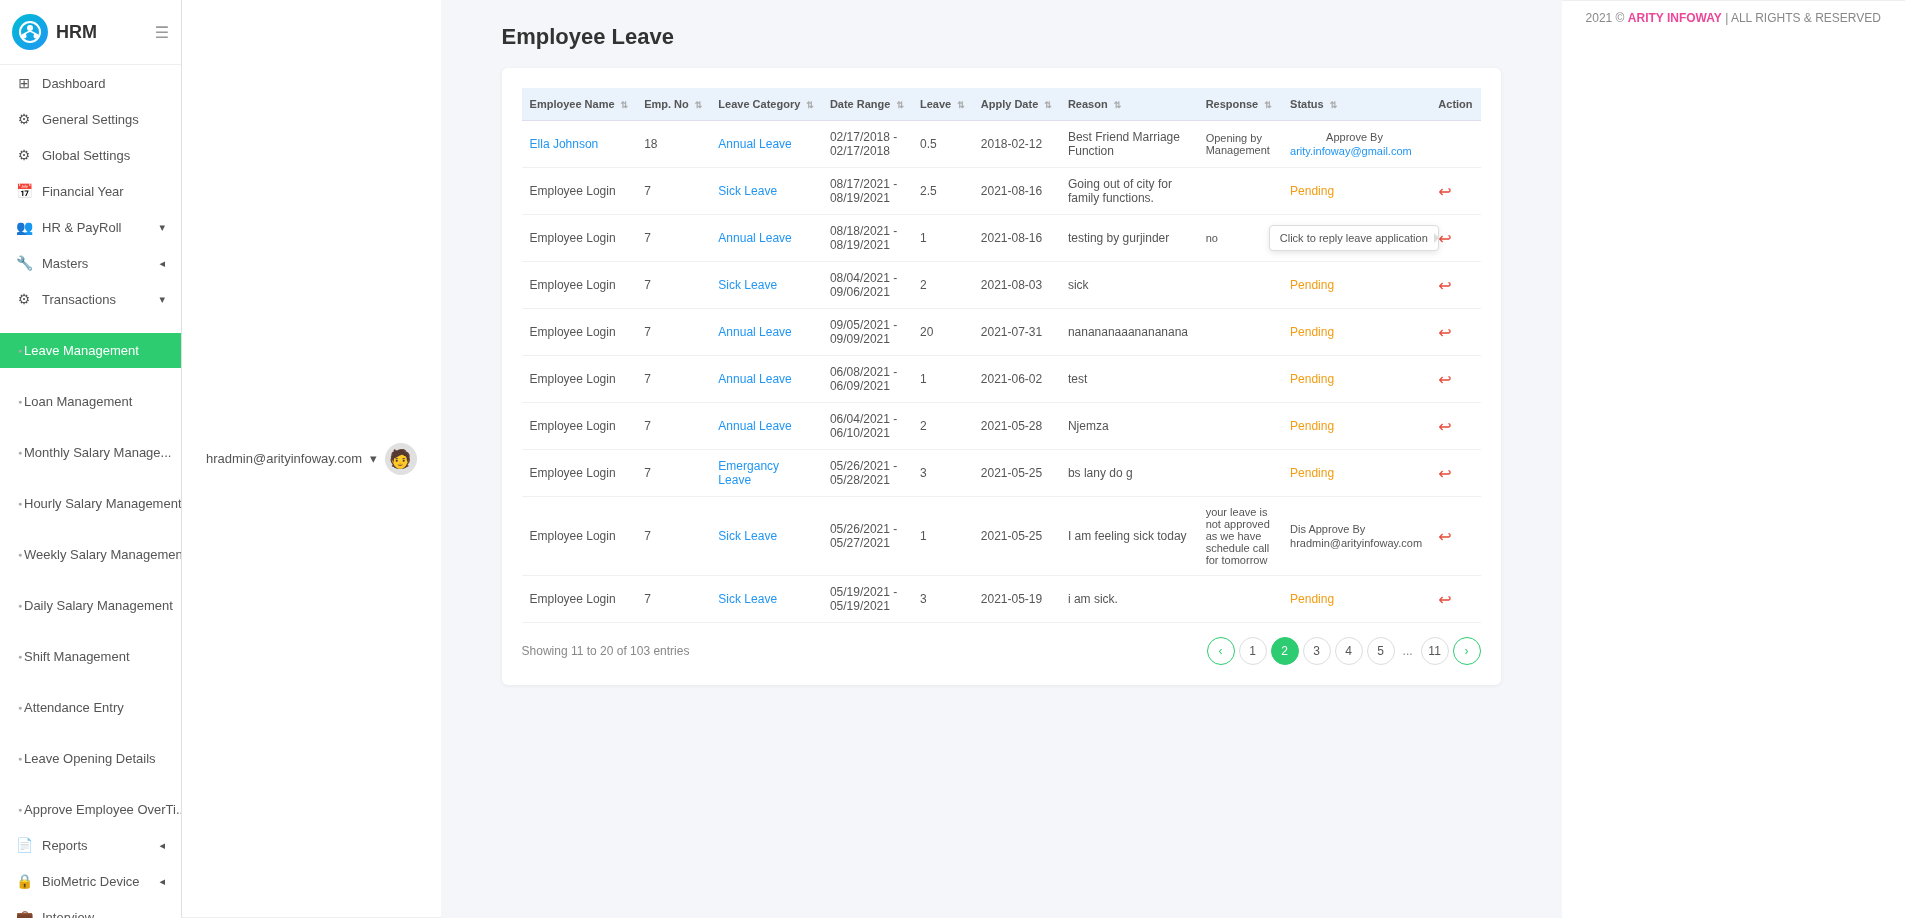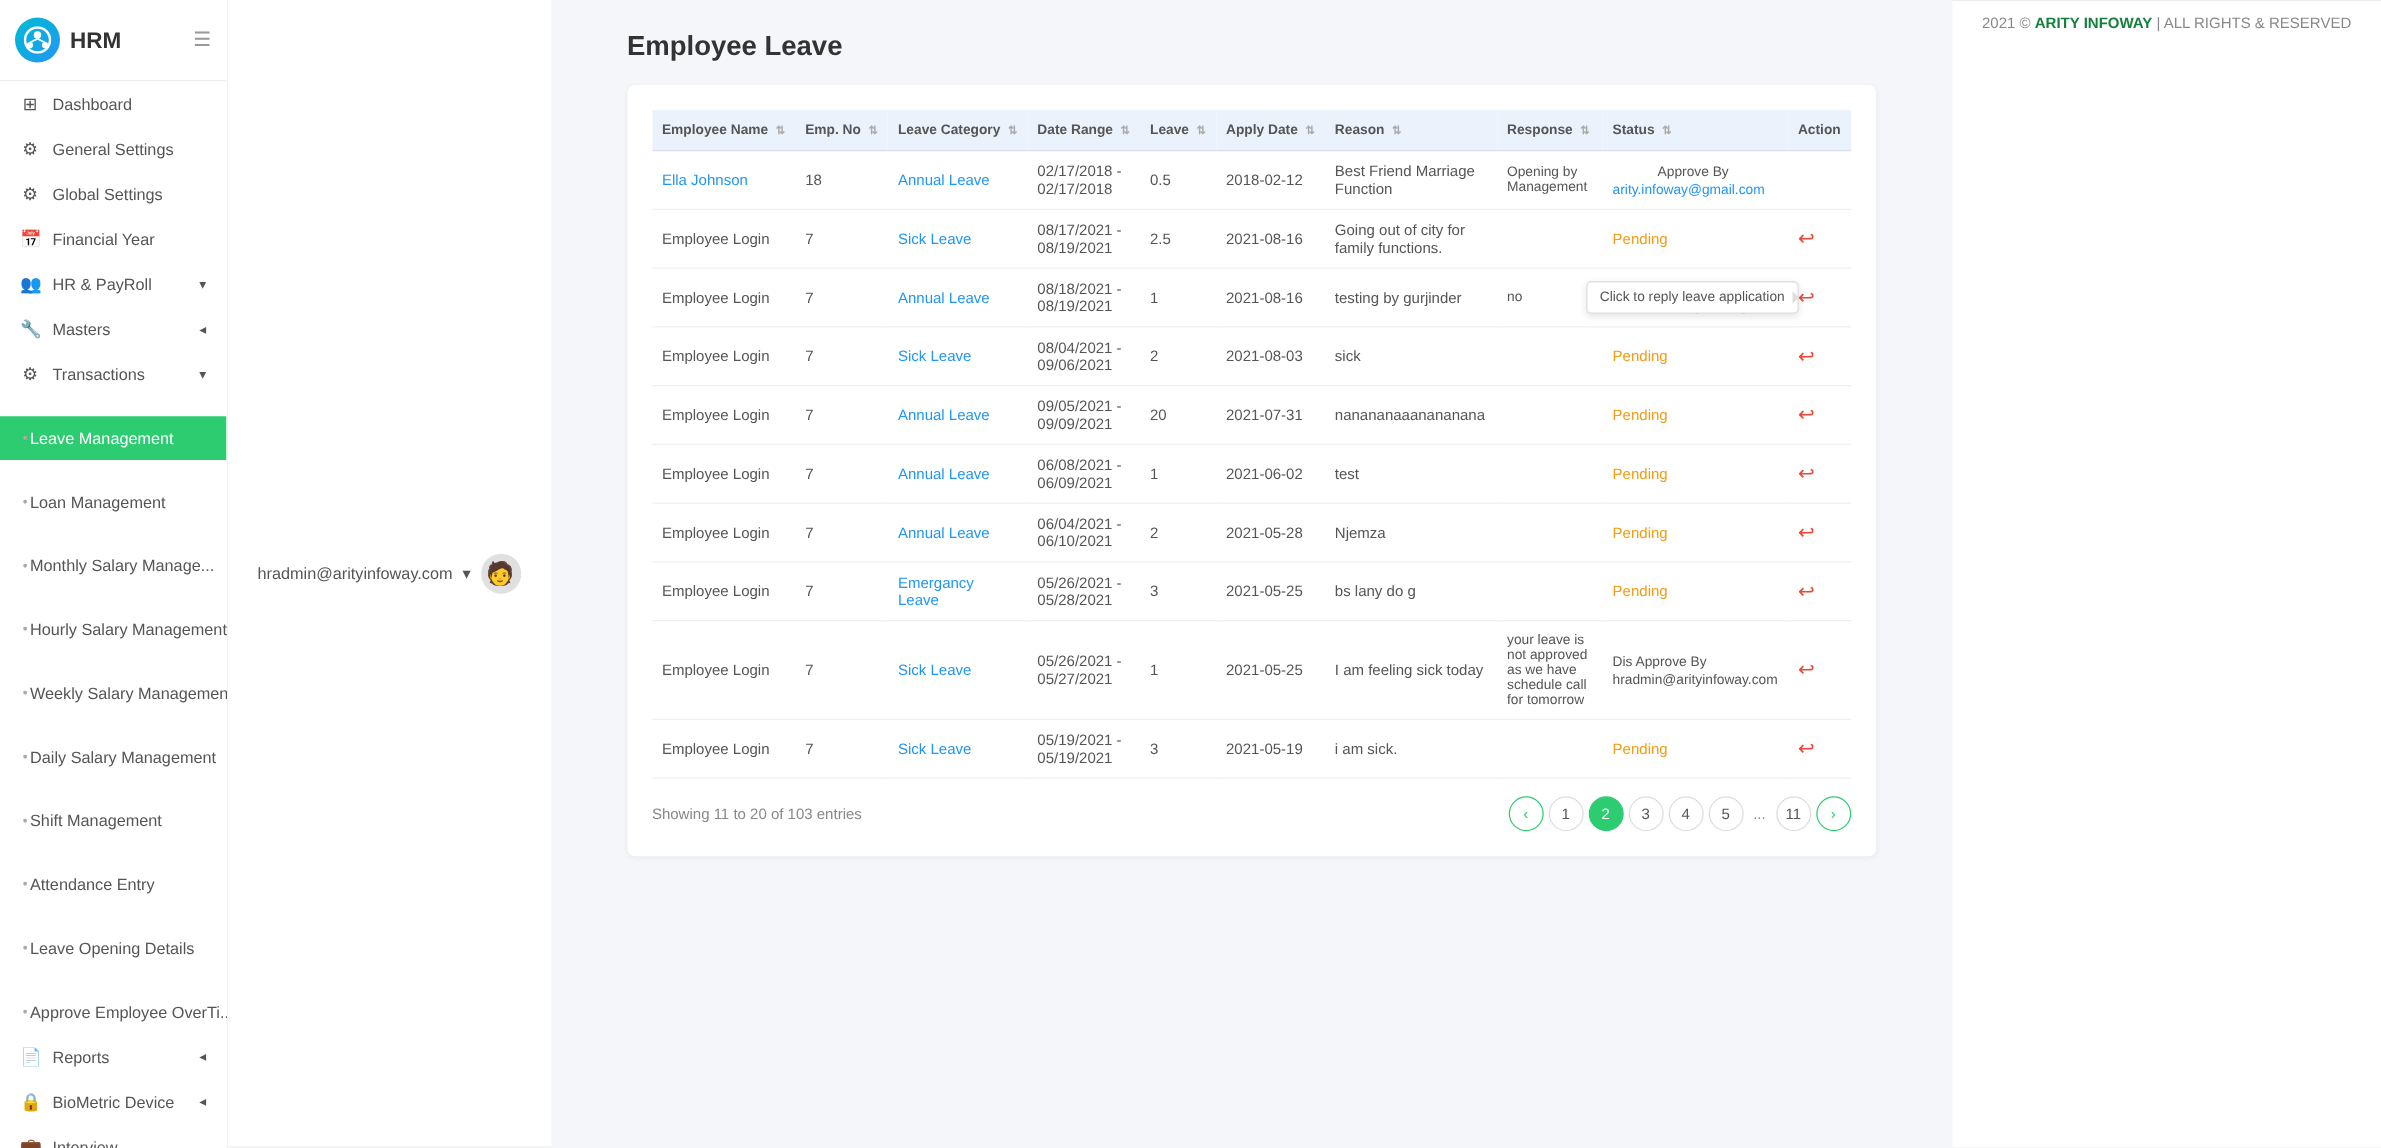--- a/index.html
+++ b/index.html
@@ -178,21 +178,21 @@
     }
 
     .footer-bar {
       background: white;
       border-top: 1px solid #eee;
       padding: 10px 24px;
       font-size: 12px;
       color: #888;
       text-align: center;
     }
-    .footer-bar a { color: #15803d; text-decoration: none; font-weight: bold; }
+    .footer-bar a { color: #ec4899; text-decoration: none; font-weight: bold; }
   </style>
 </head>
 <body>
 
 <div id="sidebar">
   <div class="sidebar-logo">
     <div class="logo-icon">
       <svg width="22" height="22" viewBox="0 0 22 22">
         <circle cx="11" cy="11" r="10" fill="none" stroke="white" stroke-width="2"></circle>
         <circle cx="11" cy="7" r="3" fill="white"></circle>

